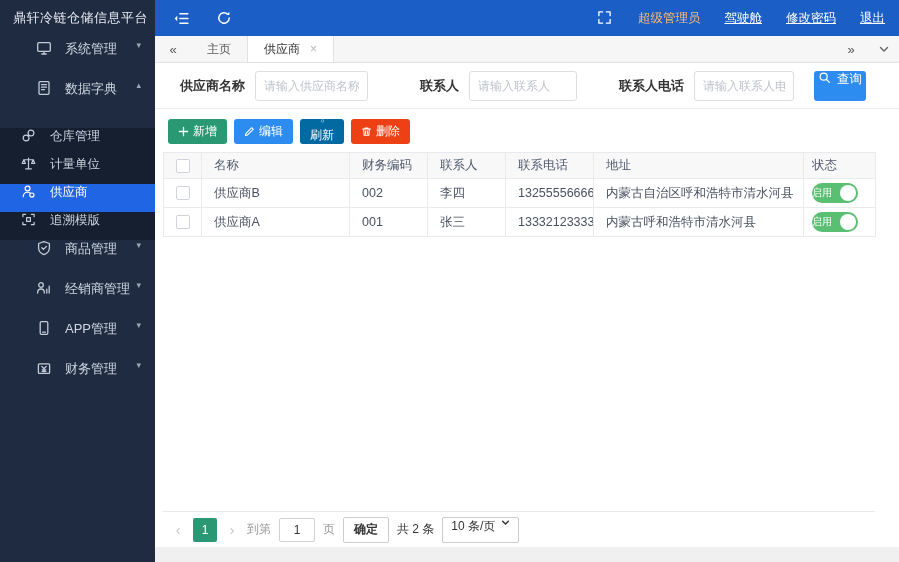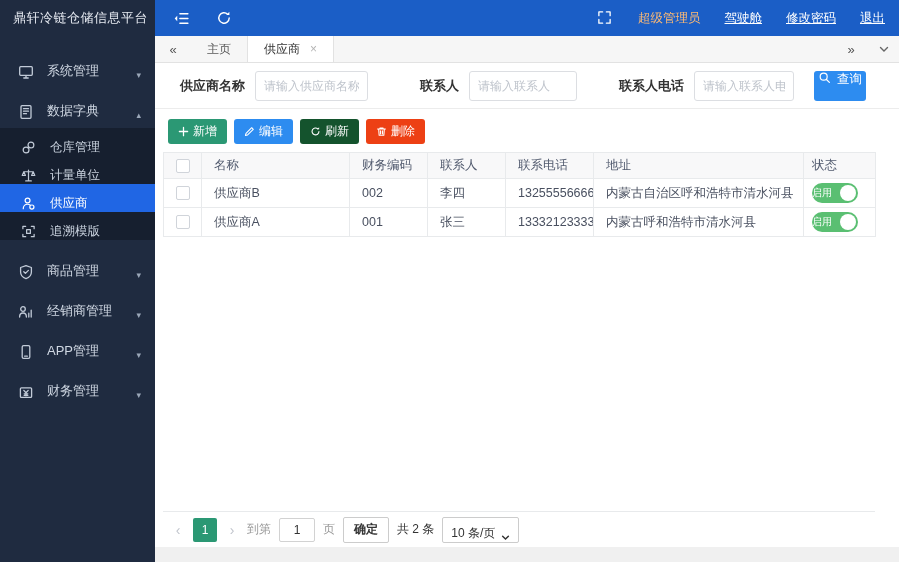--- a/index.html
+++ b/index.html
@@ -4,21 +4,21 @@
 <style>
   * { margin:0; padding:0; box-sizing:border-box; }
   html,body { width:899px; height:562px; overflow:hidden; }
   body { font-family:"Liberation Sans","DejaVu Sans",sans-serif; font-size:13px; color:#495060; }
   .screen { width:899px; height:562px; display:flex; background:#f0f0f0;border-radius:19px; }
 
   
   .sidebar { width:155px; min-width:155px; height:562px; background:#1f2b40; display:flex; flex-direction:column; }
   .logo { height:36px; display:flex; align-items:center; padding-left:13px; color:#e7ebf2; font-size:13px; letter-spacing:.5px; background:#1f2b40; white-space:nowrap; }
   .menu { padding-top:4px; }
-  .menu-item { height:40px; display:flex; align-items:flex-end; padding:0 14px 0 18px; color:#cfd7e2; cursor:pointer; font-size:13px; }
+  .menu-item { height:40px; display:flex; align-items:flex-start; padding:0 14px 0 36px; color:#cfd7e2; cursor:pointer; font-size:13px; }
   .menu-item .mi-icon { width:16px; height:16px; margin-right:13px; display:inline-flex; }
   .menu-item .caret { margin-left:auto; font-size:9px; color:#9aa7b8; }
   .submenu { background:#161f2f;margin-top:8px; }
   .submenu .menu-item { height:28px; font-size:12.5px; padding-left:21px; color:#c8d1dd; }
   .submenu .menu-item.active { background:#2066e4; color:#fff; }
   svg.icn { stroke:#c2cbd8; stroke-width:1.3; fill:none; stroke-linecap:round; stroke-linejoin:round; }
   .menu-item.active svg.icn { stroke:#ffffff; }
 
   
   .main { flex:1; display:flex; flex-direction:column; min-width:0; }
@@ -56,21 +56,21 @@
   .w3 { width:100px; margin-right:20px; }
   .btn-search { height:30px; background:#2d8cf0; color:#fff; border:none; border-radius:3px; padding:0 4px; font-size:12.5px; display:inline-flex; align-items:flex-start; gap:6px; cursor:pointer; font-family:inherit; }
   .btn-search svg { stroke:#fff; stroke-width:1.5; fill:none; stroke-linecap:round; }
 
   
   .toolbar { padding:10px 8px 8px 13px; display:flex; gap:7px; }
   .tbtn { height:25px; border:none; border-radius:3px; color:#fff; font-size:12px; padding:0 10px; display:inline-flex; align-items:center; gap:4px; cursor:pointer; font-family:inherit; }
   .tbtn svg { stroke:#fff; stroke-width:1.4; fill:none; stroke-linecap:round; stroke-linejoin:round; }
   .tbtn.add { background:#2b9874; }
   .tbtn.edit { background:#2d8cf0; }
-  .tbtn.refresh { background:#14532d; }
+  .tbtn.refresh { background:#0369a1;flex-direction:column; }
   .tbtn.del { background:#ed4014; }
 
   
   .table-zone { flex:1; padding:0 24px 0 8px; display:flex; flex-direction:column; min-height:0; }
   table { border-collapse:collapse; width:712px; table-layout:fixed; font-size:12.5px; }
   th,td { border:1px solid #e8eaec; height:26px; text-align:left; padding:0 0 0 12px; white-space:nowrap; overflow:hidden; }
   thead th { background:#f8f8f9; color:#515a6e; font-weight:normal; }
   tbody td { height:29px; color:#495060; background:#fff; }
   .c-check { width:38px; text-align:center; padding:0; }
   .c-name { width:148px;margin-top:38px; } .c-code { width:78px; } .c-contact { width:78px; }
@@ -82,21 +82,21 @@
   .filler { flex:1; }
 
   
   .pager { border-top:1px solid #e8eaec; height:36px; display:flex; align-items:center; gap:8px; font-size:12px; color:#666; padding-left:8px; }
   .pg-arrow { color:#c0c4cc; font-size:14px; width:14px; text-align:center; cursor:pointer; }
   .pg-num { width:24px; height:24px; background:#2b9874; color:#fff; border-radius:2px; display:flex; align-items:center; justify-content:center; cursor:pointer; }
   .pg-jump-label, .pg-unit { color:#999; }
   .pg-input { width:36px; height:24px; border:1px solid #d2d2d2; border-radius:2px; text-align:center; font-size:12px; color:#333; outline:none; font-family:inherit; }
   .pg-confirm { height:26px; border:1px solid #ccc; background:#fff; border-radius:2px; font-weight:bold; color:#333; font-size:12px; padding:0 10px; cursor:pointer; font-family:inherit; }
   .pg-total { color:#333; }
-  .pg-size { height:26px; border:1px solid #ccc; border-radius:2px; background:#fff; display:inline-flex; align-items:flex-end; gap:6px; padding:0 8px; cursor:pointer; color:#333; }
+  .pg-size { height:26px; border:1px solid #ccc; border-radius:2px; background:#fff; display:inline-flex; align-items:flex-start; gap:6px; padding:0 8px; cursor:pointer; color:#333; }
   .pg-size svg { stroke:#333; stroke-width:1.6; fill:none; stroke-linecap:round; }
 </style>
 </head>
 <body>
 
 <div class="screen">
 
   <aside class="sidebar">
     <div class="logo">鼎轩冷链仓储信息平台</div>
     <nav class="menu">

